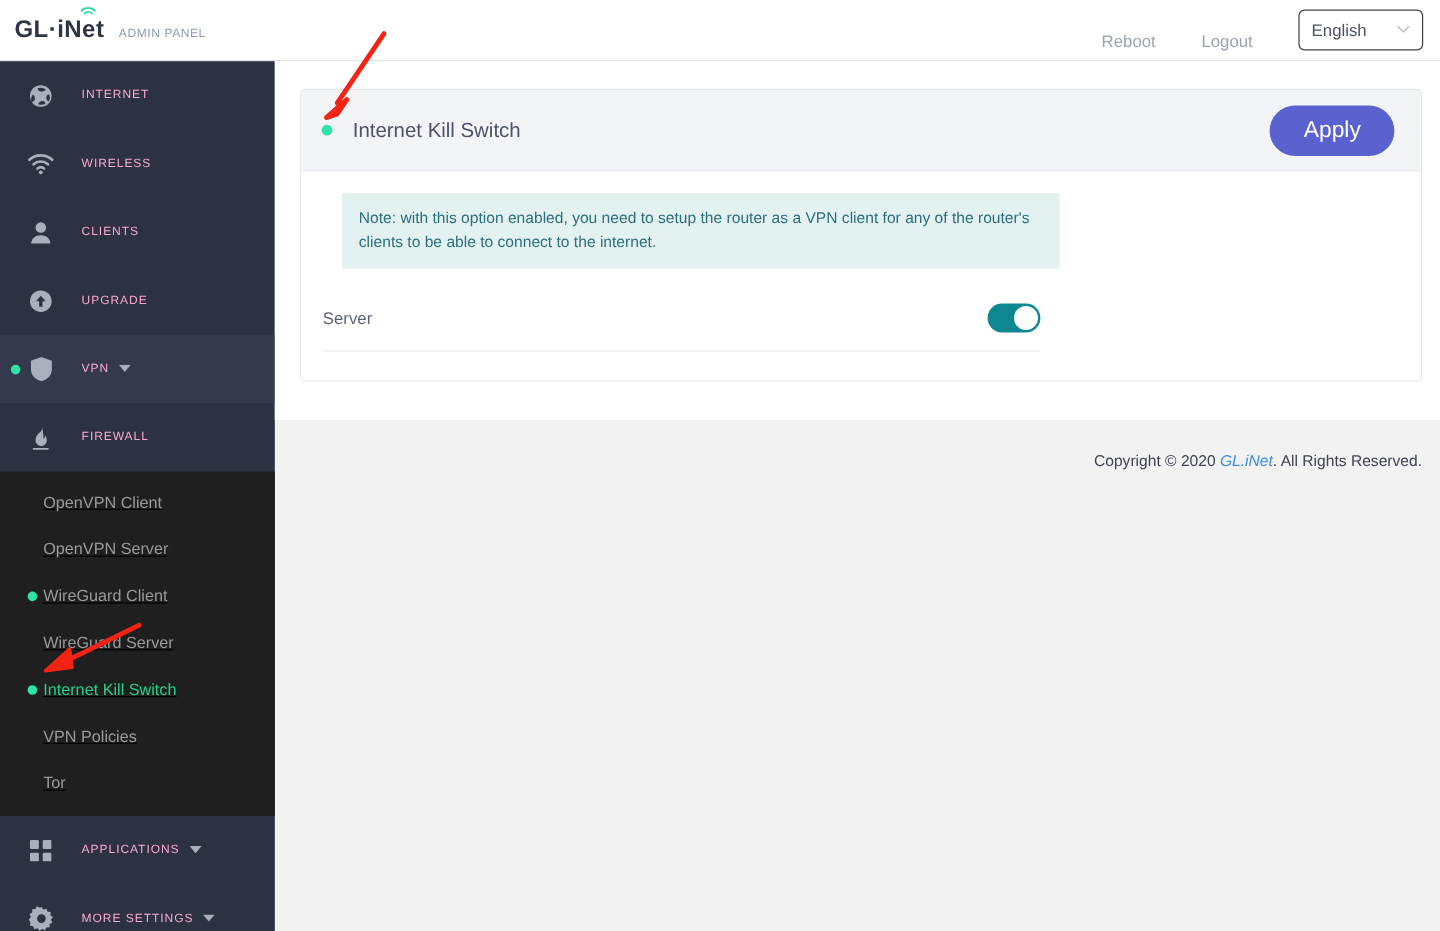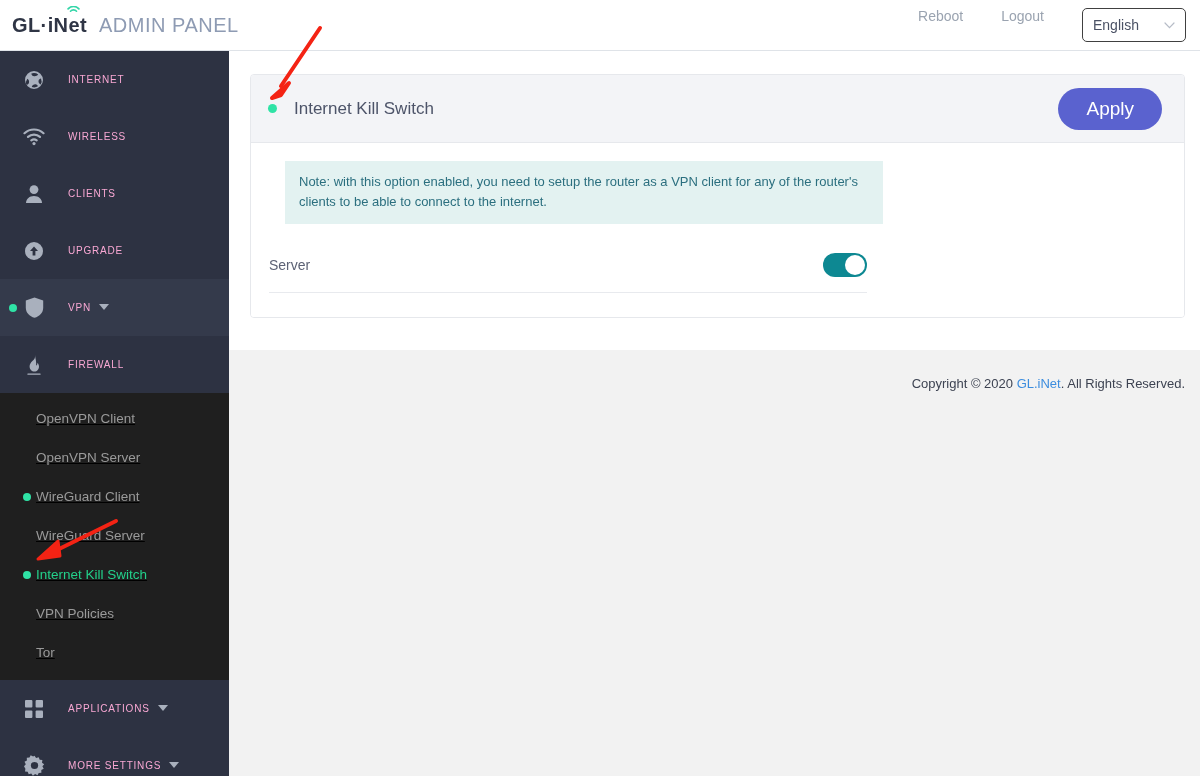--- a/index.html
+++ b/index.html
@@ -20,25 +20,25 @@
   }
   .brand { display: flex; align-items: baseline; padding-left: 12px; }
   .brand-logo {
     font-size: 20px; font-weight: bold; color: #2f3545;
     letter-spacing: 0.4px; position: relative; display: inline-block;
   }
   .brand-wifi {
     position: absolute; left: 55px; top: -8px; width: 13px; height: 9px;
   }
   .brand-sub {
-    font-size: 20px; color: #8e9bb3; margin-left: 12px;
+    font-size: 10px; color: #8e9bb3; margin-left: 12px;
     letter-spacing: 0.5px; font-weight: normal;
   }
   .top-right {
-    margin-left: auto; display: flex; align-items: flex-start; padding-right: 14px;
+    margin-left: auto; display: flex; align-items: flex-end; padding-right: 14px;
   }
   .top-link {
     font-size: 14px; color: #9aa3b0; margin-right: 38px; cursor: pointer;
     text-decoration: none;
   }
   .lang-select {
     width: 104px; height: 34px; border: 1px solid #404040; border-radius: 5px;
     background: #fff; display: flex; align-items: center;
     padding: 0 10px; cursor: pointer;
   }
@@ -124,21 +124,21 @@
     margin-left: auto; width: 44px; height: 24px; border-radius: 12px;
     background: #0d8892; position: relative; cursor: pointer;
   }
   .toggle-knob {
     position: absolute; top: 2px; right: 2px; width: 20px; height: 20px;
     border-radius: 50%; background: #ffffff;
   }
   .footer-copy {
     position: absolute; right: 15px; top: 325px; font-size: 13px; color: #3d4352;
   }
-  .footer-link { color: #3c8dde; text-decoration: none; }
+  .footer-link { color: #3c8dde; text-decoration: none; font-style: italic; }
 
   
   .anno { position: absolute; left: 0; top: 0; width: 1200px; height: 776px;
           pointer-events: none; }
 </style>
 </head>
 <body>
 
 <div id="app">
 

